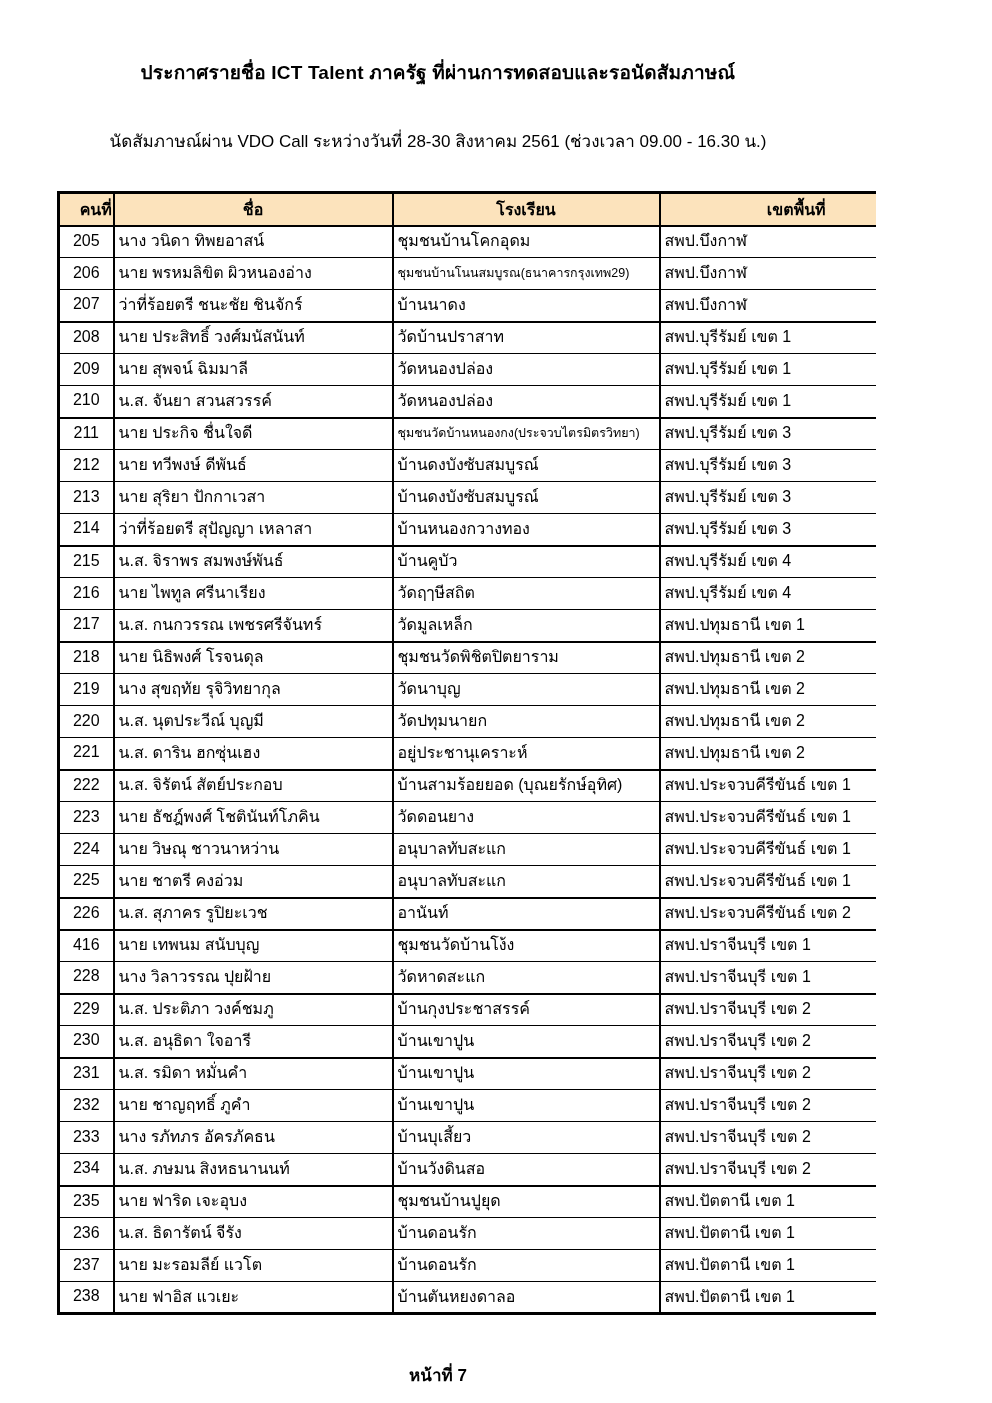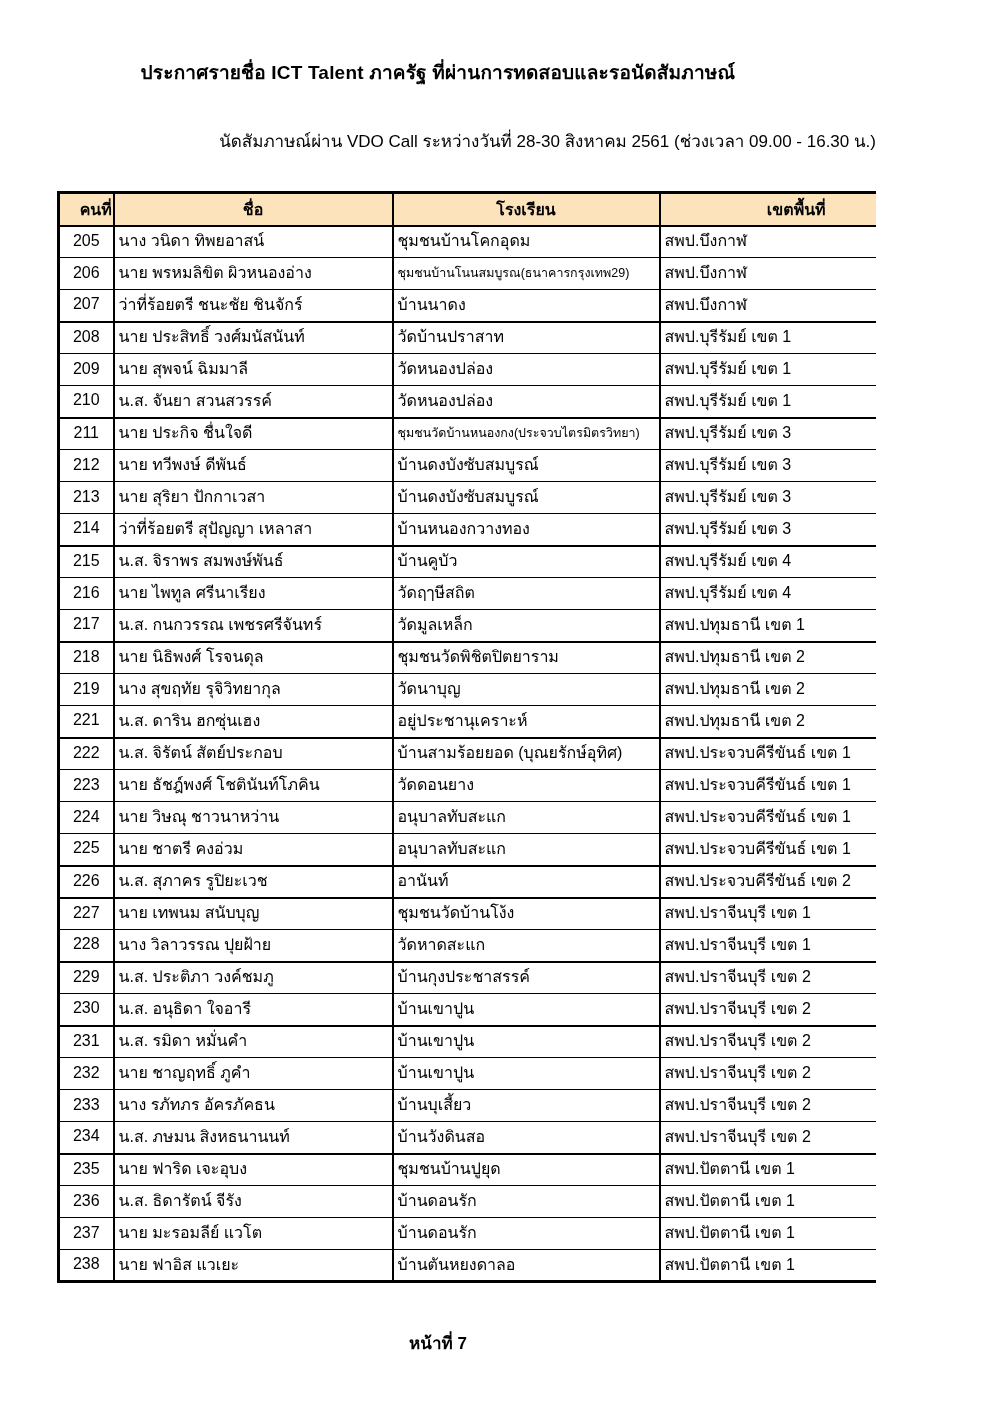--- a/index.html
+++ b/index.html
@@ -19,21 +19,21 @@
   }
   .doc-title {
     padding-top: 57px;
     text-align: center;
     font-size: 19px;
     font-weight: bold;
     letter-spacing: 0.2px;
   }
   .doc-subtitle {
     margin-top: 40px;
-    text-align: right;
+    text-align: center;
     font-size: 17px;
     font-weight: normal;
   }
   table.candidates {
     margin-top: 37px;
     margin-left: 57px;
     width: 875px;
     border-collapse: collapse;
     table-layout: fixed;
     border: 3px solid #000000;
@@ -190,20 +190,26 @@
           <td class="cell-name">นาย นิธิพงศ์ โรจนดุล</td>
           <td class="cell-school">ชุมชนวัดพิชิตปิตยาราม</td>
           <td class="cell-area">สพป.ปทุมธานี เขต 2</td>
         </tr>
         <tr>
           <td class="cell-number">219</td>
           <td class="cell-name">นาง สุขฤทัย รุจิวิทยากุล</td>
           <td class="cell-school">วัดนาบุญ</td>
           <td class="cell-area">สพป.ปทุมธานี เขต 2</td>
         </tr>
+        <tr>
+          <td class="cell-number">220</td>
+          <td class="cell-name">น.ส. นุตประวีณ์ บุญมี</td>
+          <td class="cell-school">วัดปทุมนายก</td>
+          <td class="cell-area">สพป.ปทุมธานี เขต 2</td>
+        </tr>
         <tr class="group-end">
           <td class="cell-number">221</td>
           <td class="cell-name">น.ส. ดาริน ฮกซุ่นเฮง</td>
           <td class="cell-school">อยู่ประชานุเคราะห์</td>
           <td class="cell-area">สพป.ปทุมธานี เขต 2</td>
         </tr>
         <tr>
           <td class="cell-number">222</td>
           <td class="cell-name">น.ส. จิรัตน์ สัตย์ประกอบ</td>
           <td class="cell-school">บ้านสามร้อยยอด (บุณยรักษ์อุทิศ)</td>
@@ -227,21 +233,21 @@
           <td class="cell-school">อนุบาลทับสะแก</td>
           <td class="cell-area">สพป.ประจวบคีรีขันธ์ เขต 1</td>
         </tr>
         <tr class="group-end">
           <td class="cell-number">226</td>
           <td class="cell-name">น.ส. สุภาคร รูปิยะเวช</td>
           <td class="cell-school">อานันท์</td>
           <td class="cell-area">สพป.ประจวบคีรีขันธ์ เขต 2</td>
         </tr>
         <tr>
-          <td class="cell-number">227</td>
+          <td class="cell-number">416</td>
           <td class="cell-name">นาย เทพนม สนับบุญ</td>
           <td class="cell-school">ชุมชนวัดบ้านโง้ง</td>
           <td class="cell-area">สพป.ปราจีนบุรี เขต 1</td>
         </tr>
         <tr class="group-end">
           <td class="cell-number">228</td>
           <td class="cell-name">นาง วิลาวรรณ ปุยฝ้าย</td>
           <td class="cell-school">วัดหาดสะแก</td>
           <td class="cell-area">สพป.ปราจีนบุรี เขต 1</td>
         </tr>

